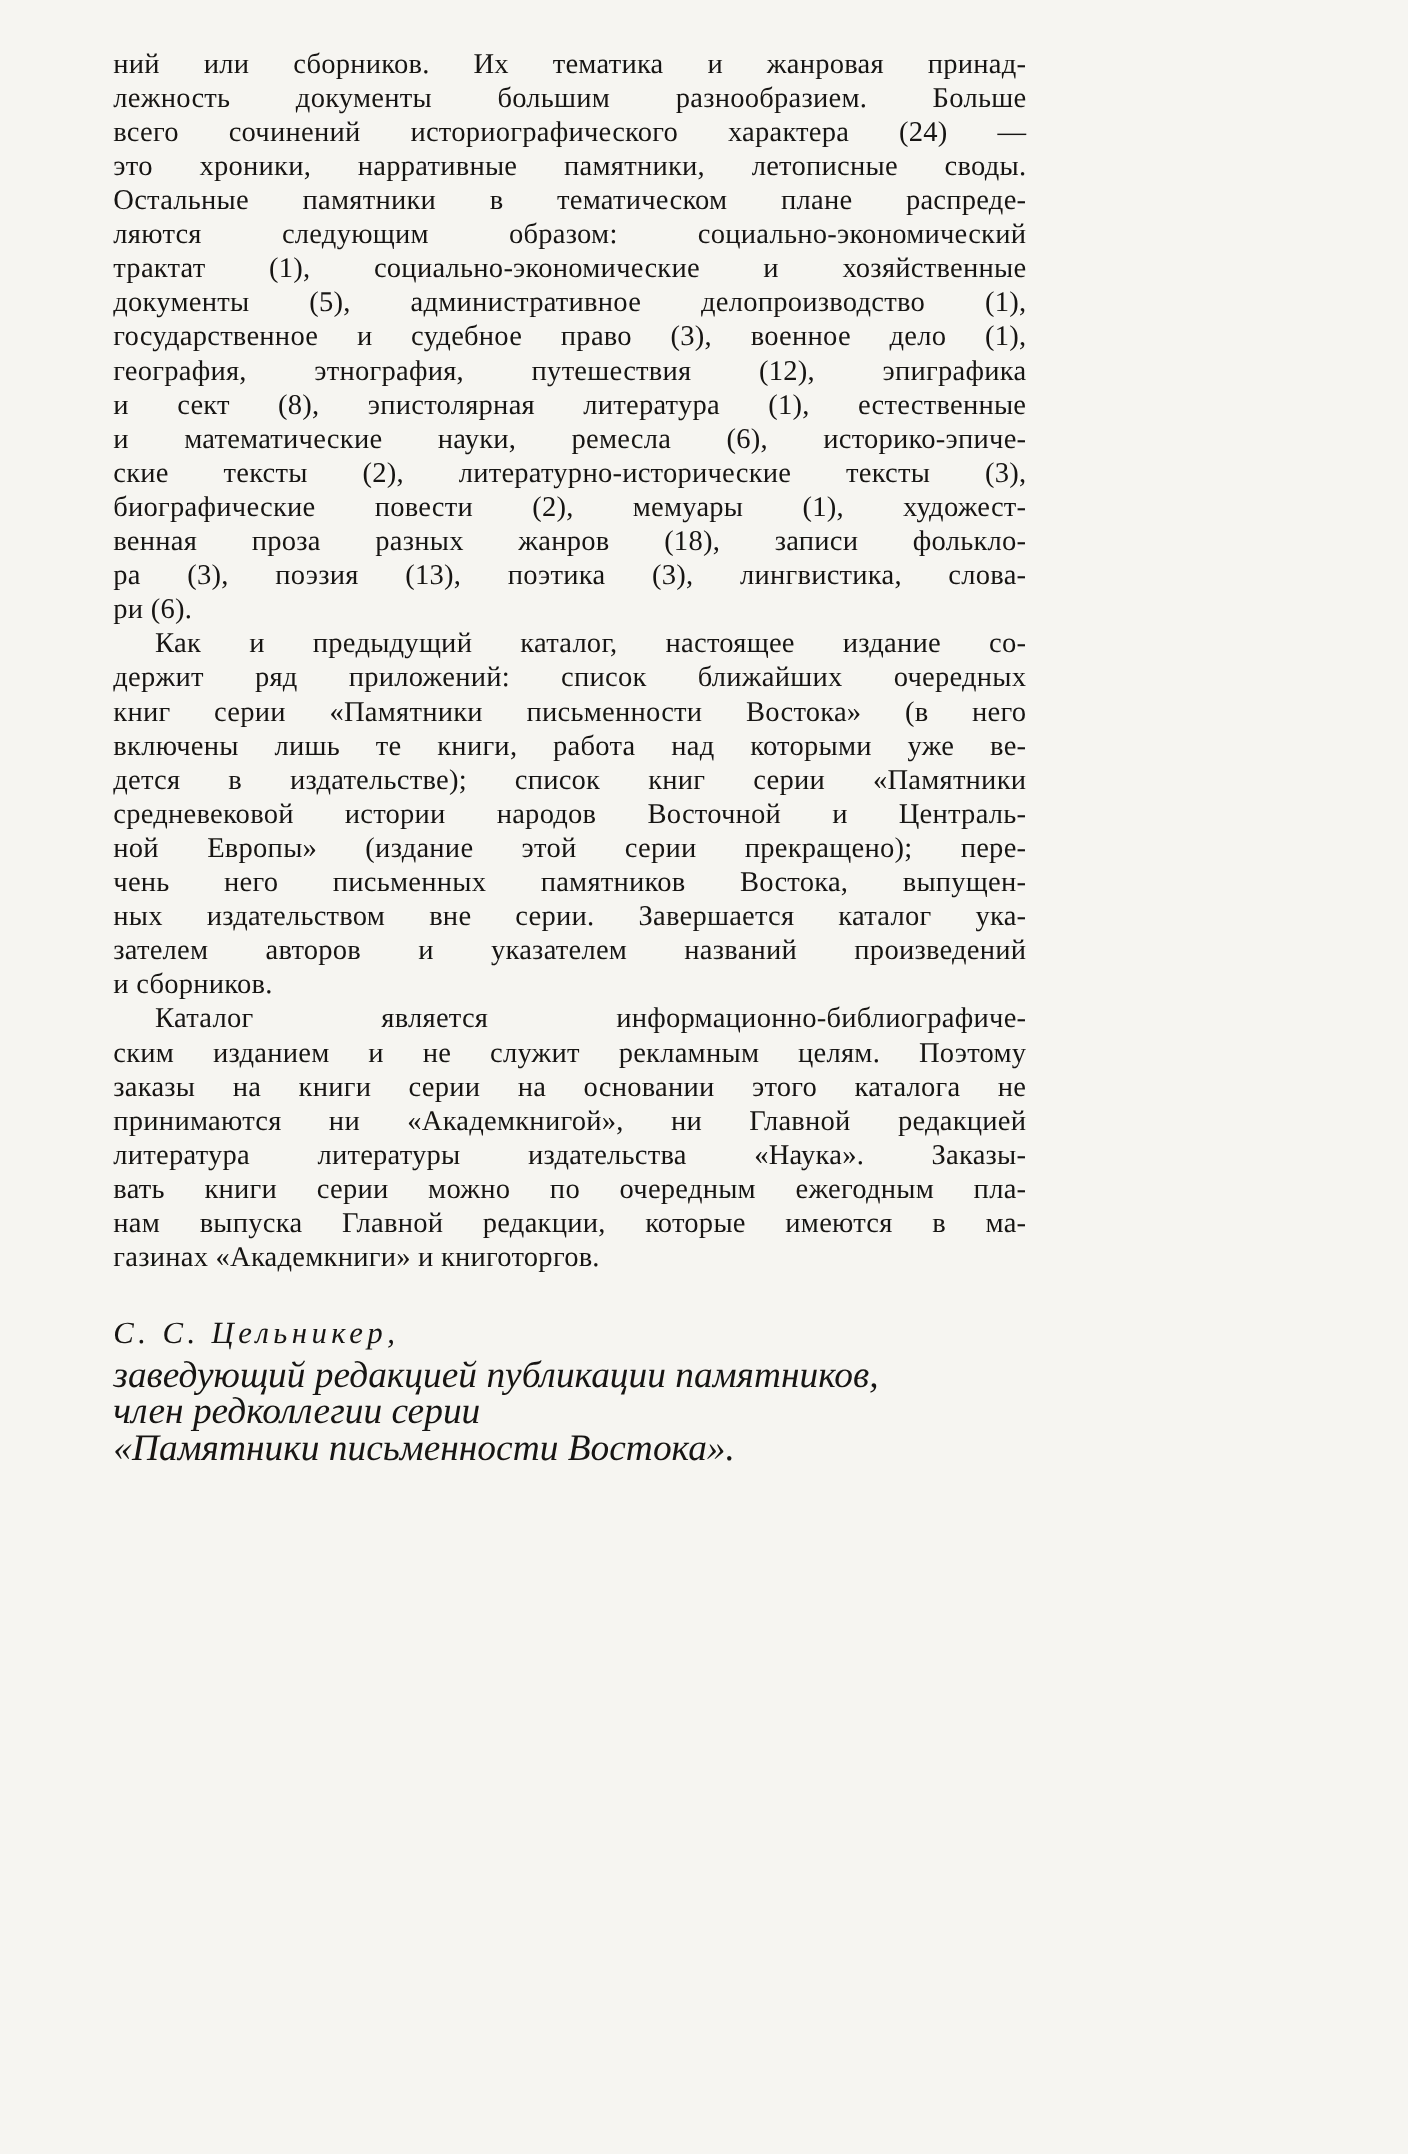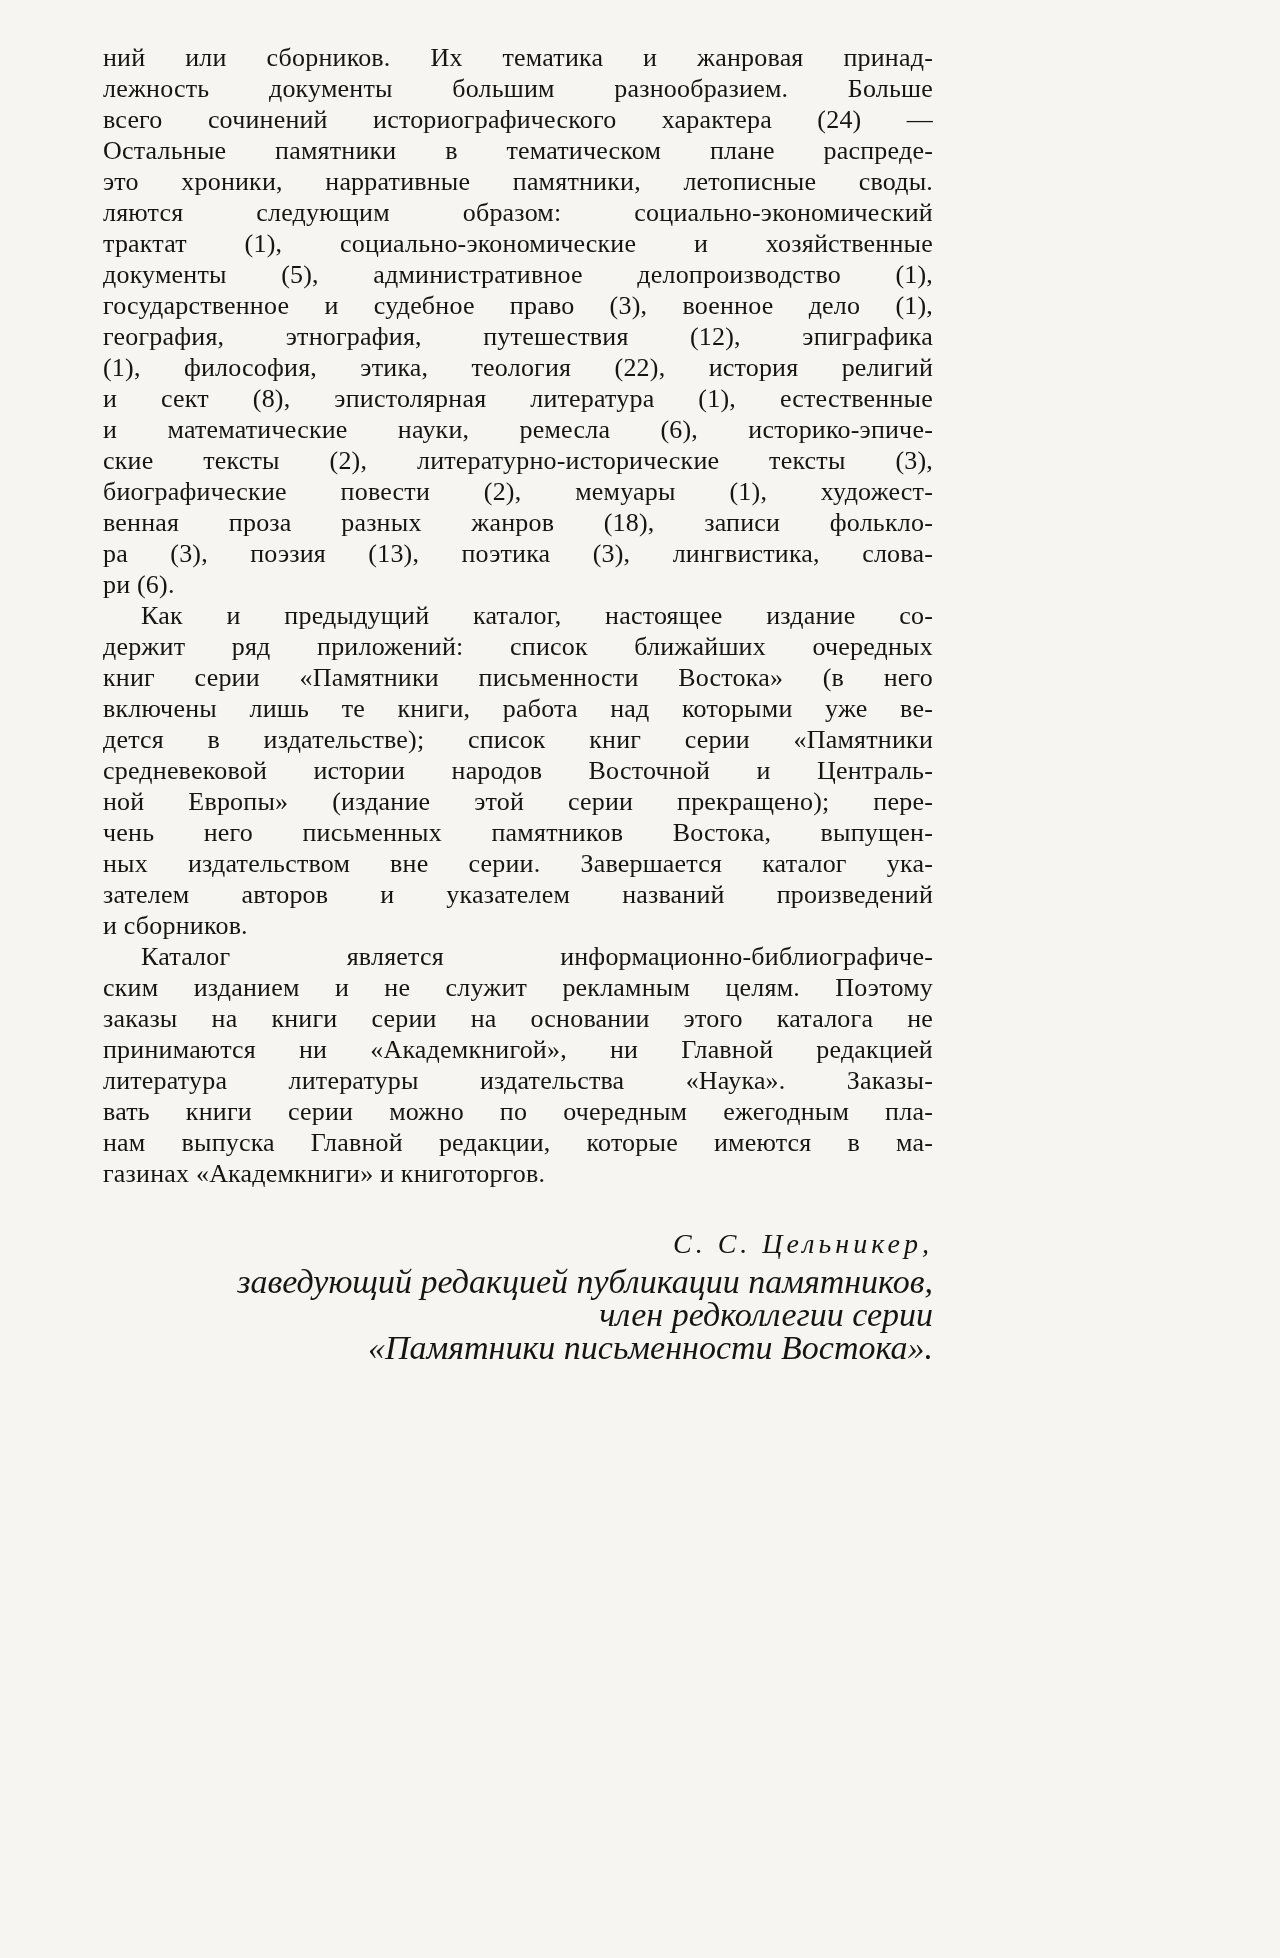--- a/index.html
+++ b/index.html
@@ -36,21 +36,20 @@
   }
   .line.last {
     text-align-last: left;
   }
   .para.indent .line:first-child {
     text-indent: 38px;
   }
   .signature {
     width: 830px;
     margin-top: 38px;
-    text-align: right;
     font-style: italic;
   }
   .sig-name {
     font-size: 28px;
     line-height: 34px;
     letter-spacing: 4px;
     margin-bottom: 4px;
   }
   .sig-line {
     font-size: 34px;
@@ -59,28 +58,27 @@
 </style>
 </head>
 <body>
 
 <div class="page">
   <div class="text-block">
     <div class="para">
         <div class="line">ний или сборников. Их тематика и жанровая принад-</div>
         <div class="line">лежность документы большим разнообразием. Больше</div>
         <div class="line">всего сочинений историографического характера (24) —</div>
+        <div class="line">это хроники, нарративные памятники, летописные своды.</div>
         <div class="line">Остальные памятники в тематическом плане распреде-</div>
-        <div class="line">это хроники, нарративные памятники, летописные своды.</div>
         <div class="line">ляются следующим образом: социально-экономический</div>
         <div class="line">трактат (1), социально-экономические и хозяйственные</div>
         <div class="line">документы (5), административное делопроизводство (1),</div>
         <div class="line">государственное и судебное право (3), военное дело (1),</div>
         <div class="line">география, этнография, путешествия (12), эпиграфика</div>
-        <div class="line">(1), философия, этика, теология (22), история религий</div>
         <div class="line">и сект (8), эпистолярная литература (1), естественные</div>
         <div class="line">и математические науки, ремесла (6), историко-эпиче-</div>
         <div class="line">ские тексты (2), литературно-исторические тексты (3),</div>
         <div class="line">биографические повести (2), мемуары (1), художест-</div>
         <div class="line">венная проза разных жанров (18), записи фолькло-</div>
         <div class="line">ра (3), поэзия (13), поэтика (3), лингвистика, слова-</div>
         <div class="line last">ри (6).</div>
       </div>
     <div class="para indent">
         <div class="line">Как и предыдущий каталог, настоящее издание со-</div>

